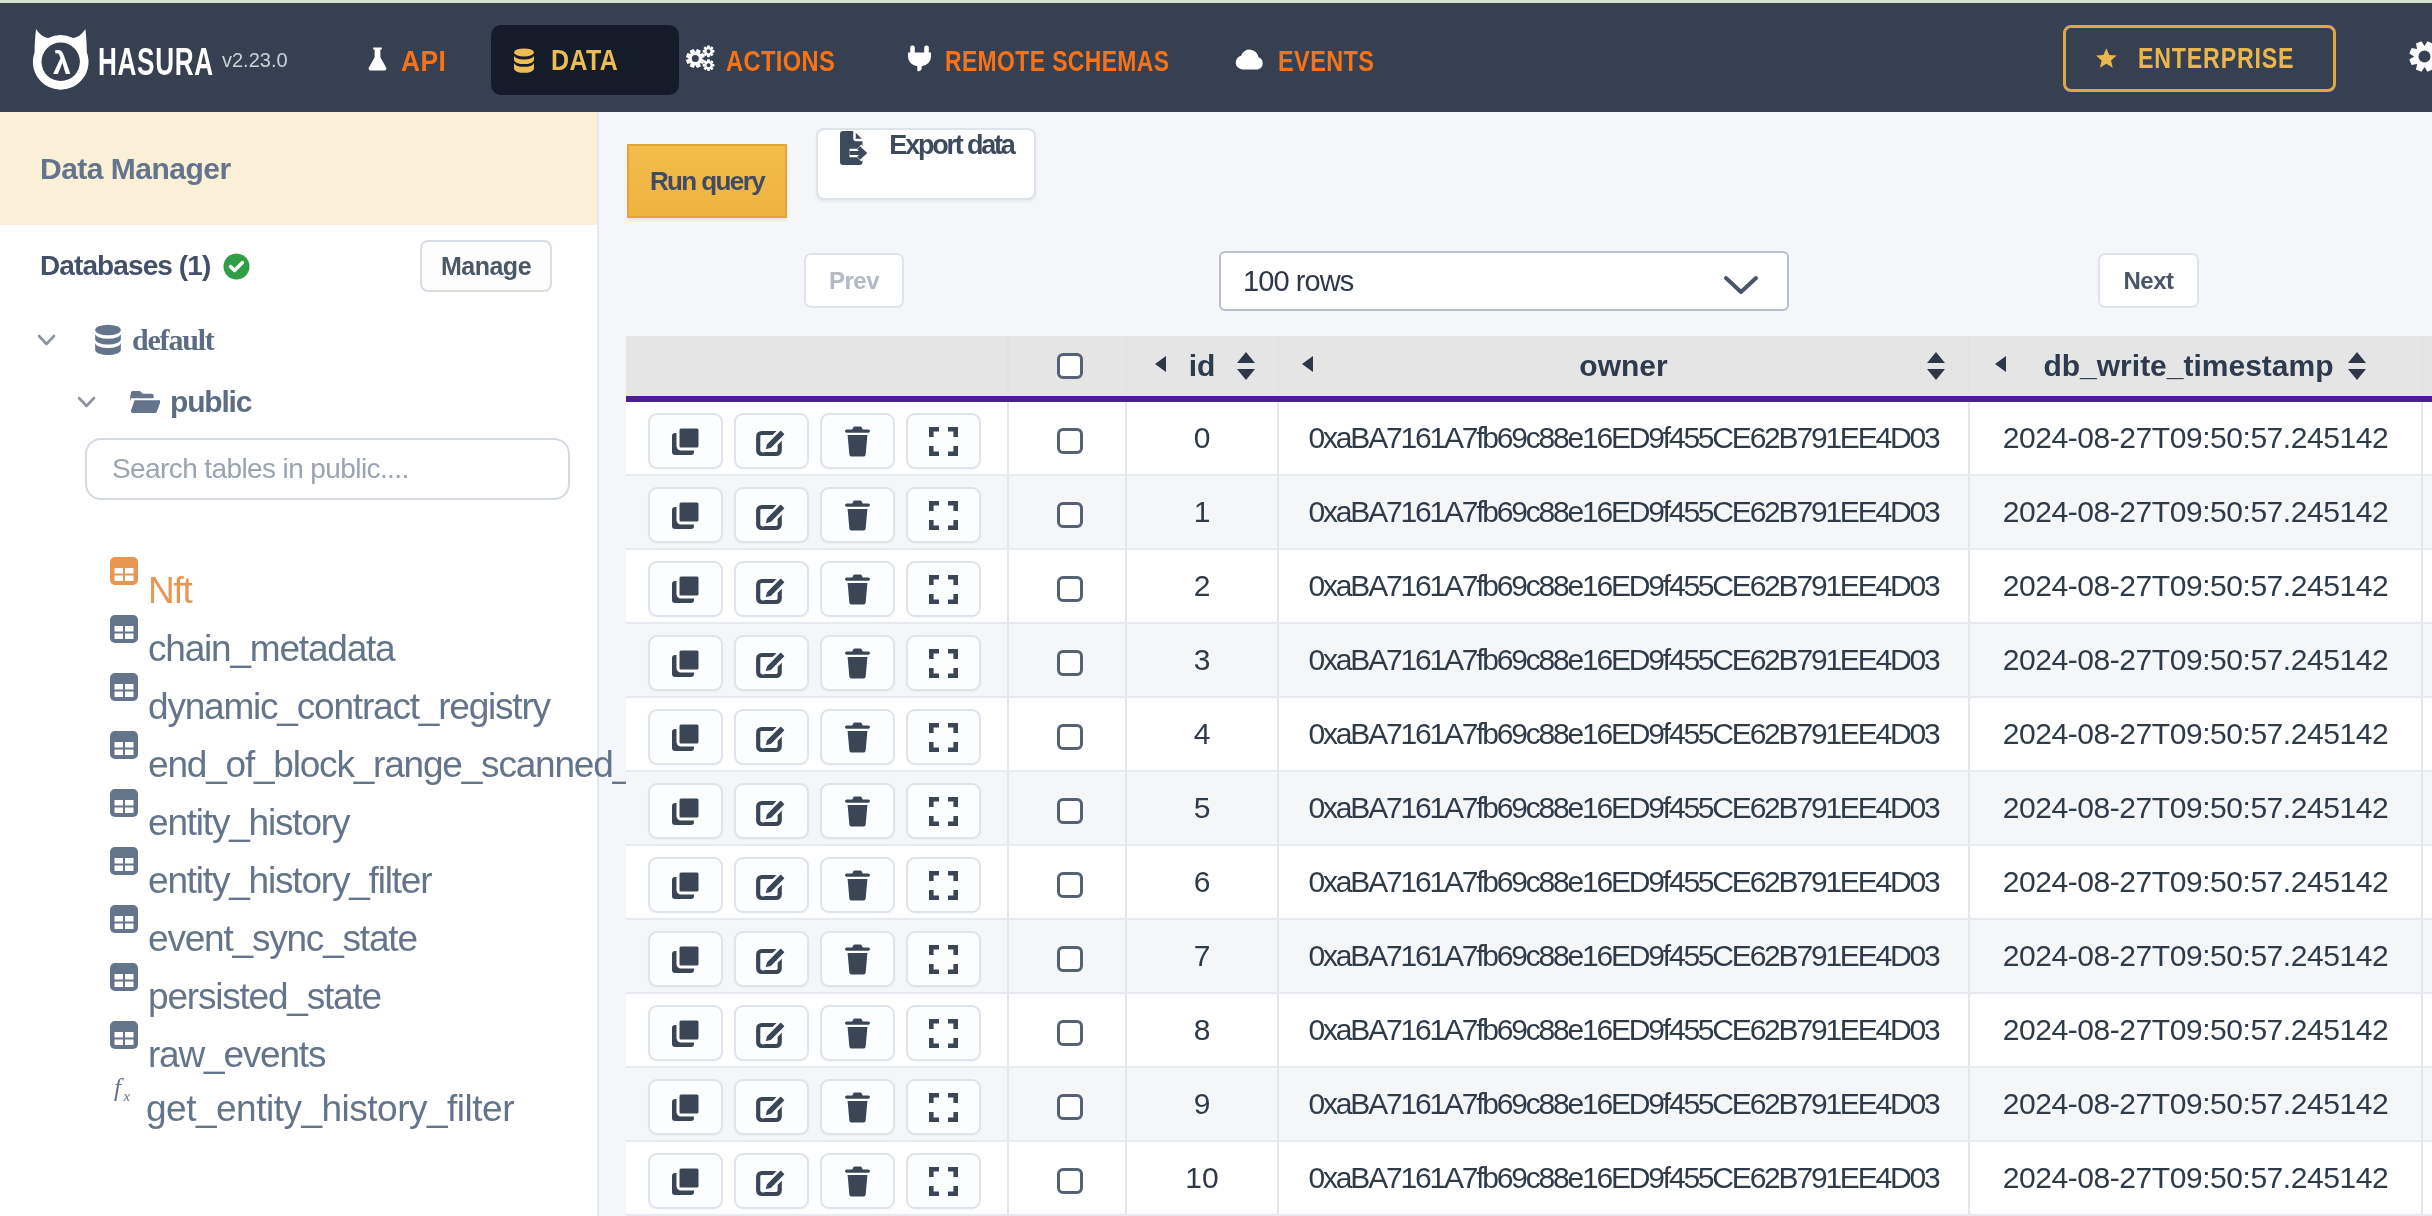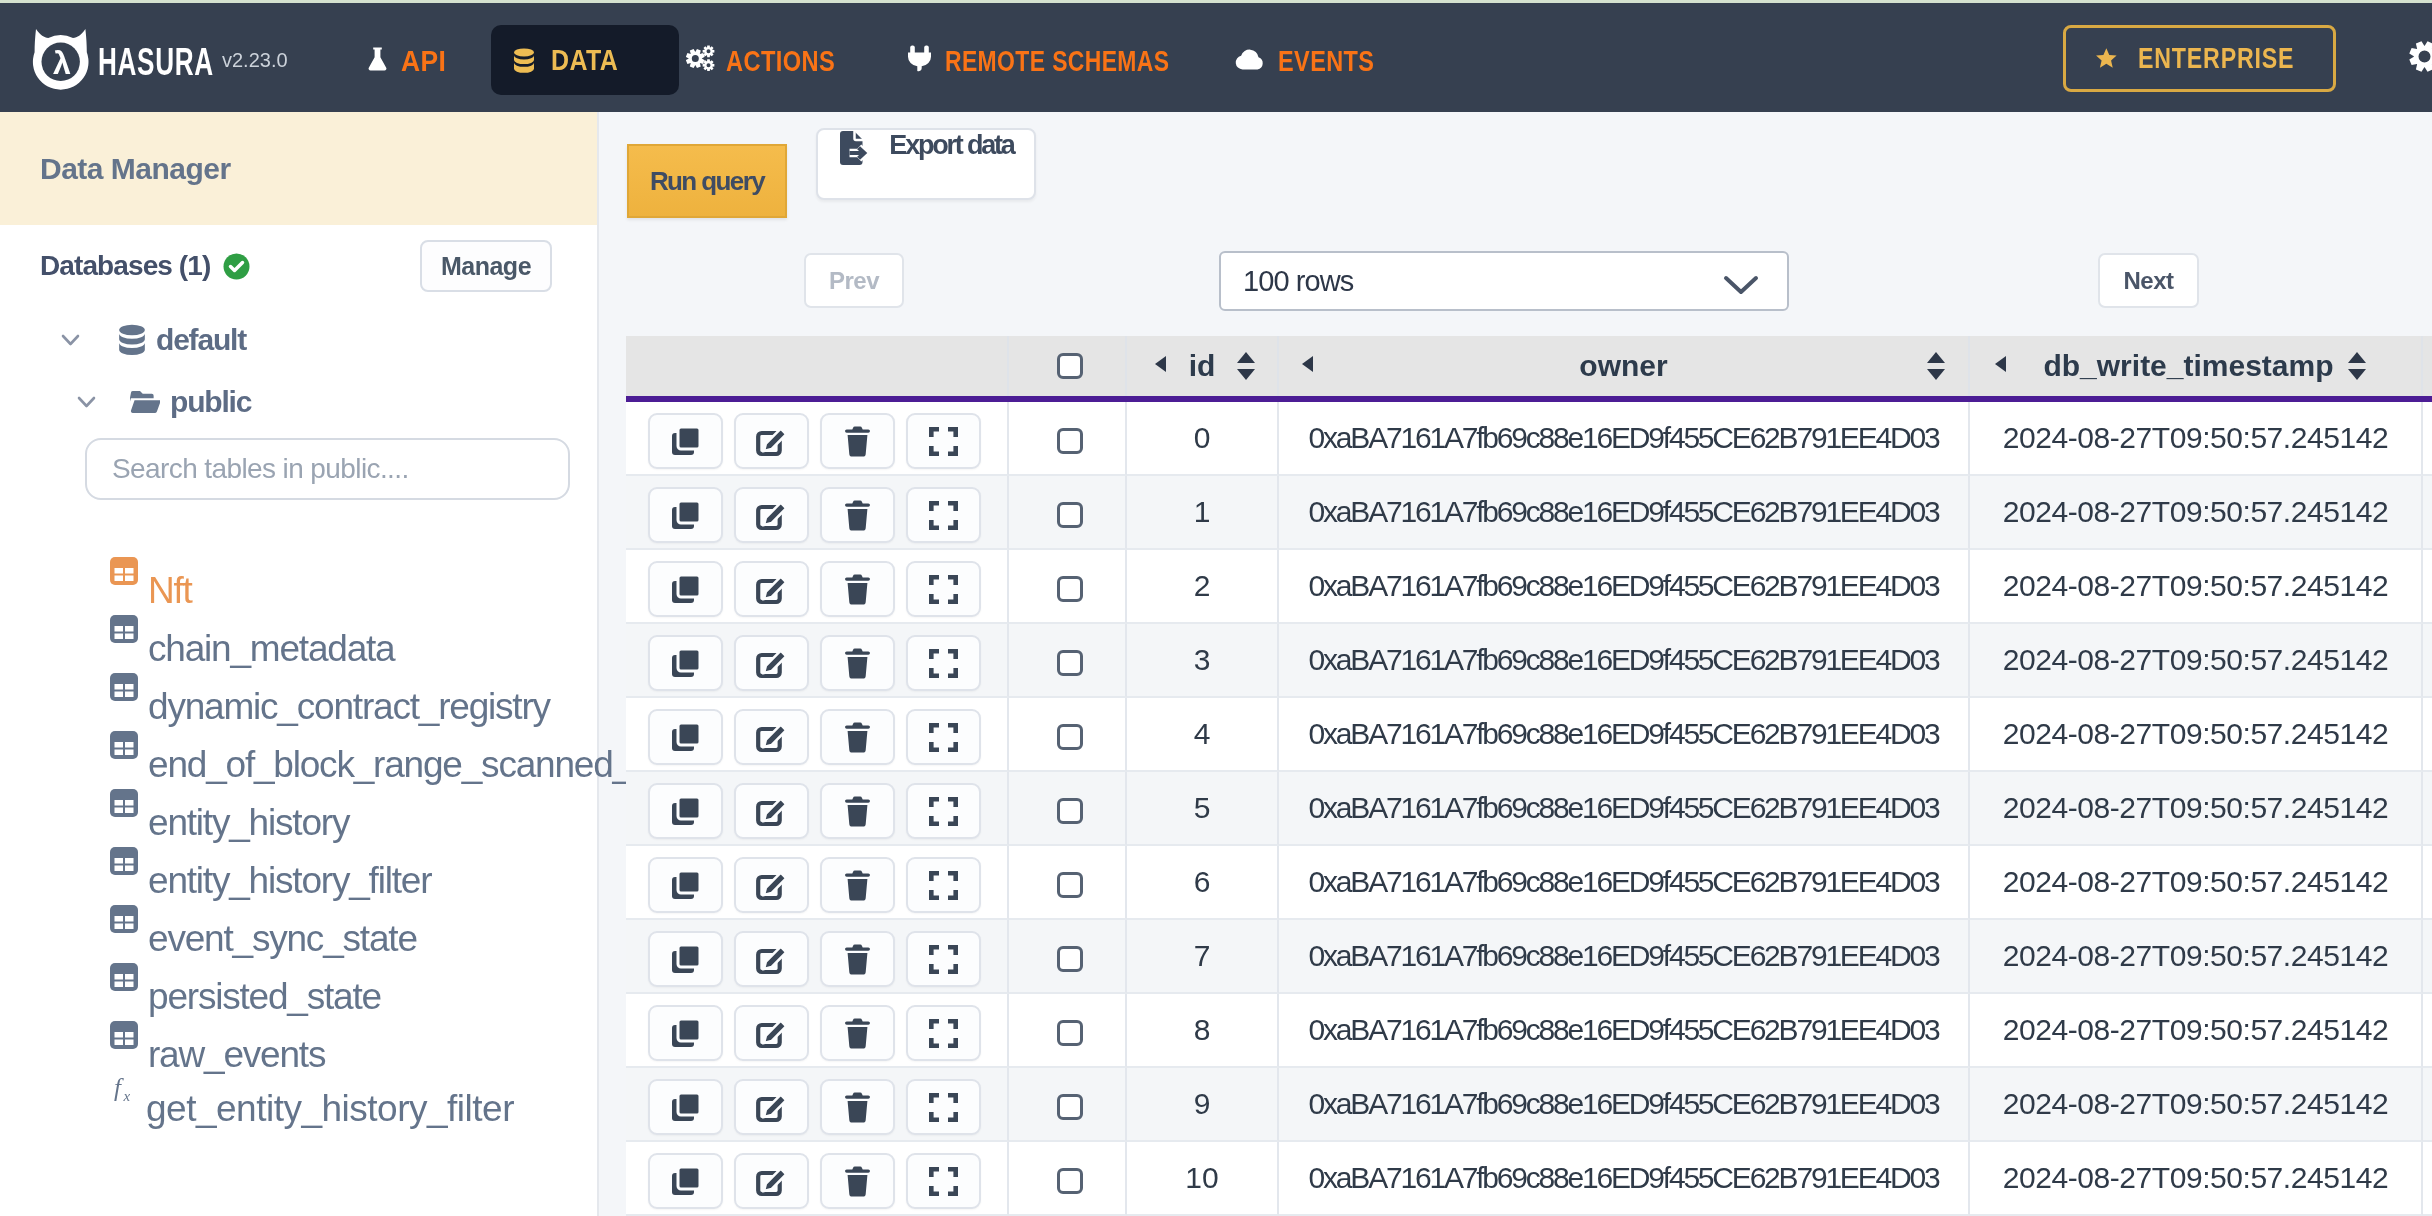--- a/index.html
+++ b/index.html
@@ -143,21 +143,21 @@
     <div class="db-row">
       <div class="db-title">Databases (1)
         <svg width="27" height="27" viewBox="0 0 27 27">
             <circle cx="13.5" cy="13.5" r="13" fill="#2f9e44"></circle>
             <path d="M7.5 13.5 l4 4 l8 -8" stroke="#fff" stroke-width="3.5" fill="none" stroke-linecap="round" stroke-linejoin="round"></path>
           </svg>
       </div>
       <div class="managebtn">Manage</div>
     </div>
 
-    <div class="trow" style="left:61px; top:211px;">
+    <div class="trow" style="left:37px; top:211px;font-family:Liberation Serif, serif;">
       <svg class="caret" width="19" height="12" viewBox="0 0 19 12">
           <path d="M2 2 l7.5 8 l7.5 -8" stroke="#8a93a5" stroke-width="2.6" fill="none" stroke-linecap="round" stroke-linejoin="round"></path>
         </svg>
       <svg style="margin-left:38px;" width="28" height="33" viewBox="0 0 24 28">
           <ellipse cx="12" cy="5" rx="11" ry="4.5" fill="#64748b"></ellipse>
           <path d="M1 8 a 11 4.5 0 0 0 22 0 v5 a 11 4.5 0 0 1 -22 0 Z" fill="#64748b"></path>
           <path d="M1 16 a 11 4.5 0 0 0 22 0 v6 a 11 4.5 0 0 1 -22 0 Z" fill="#64748b"></path>
         </svg>
       <span class="tname" style="margin-left:10px;">default</span>
     </div>

